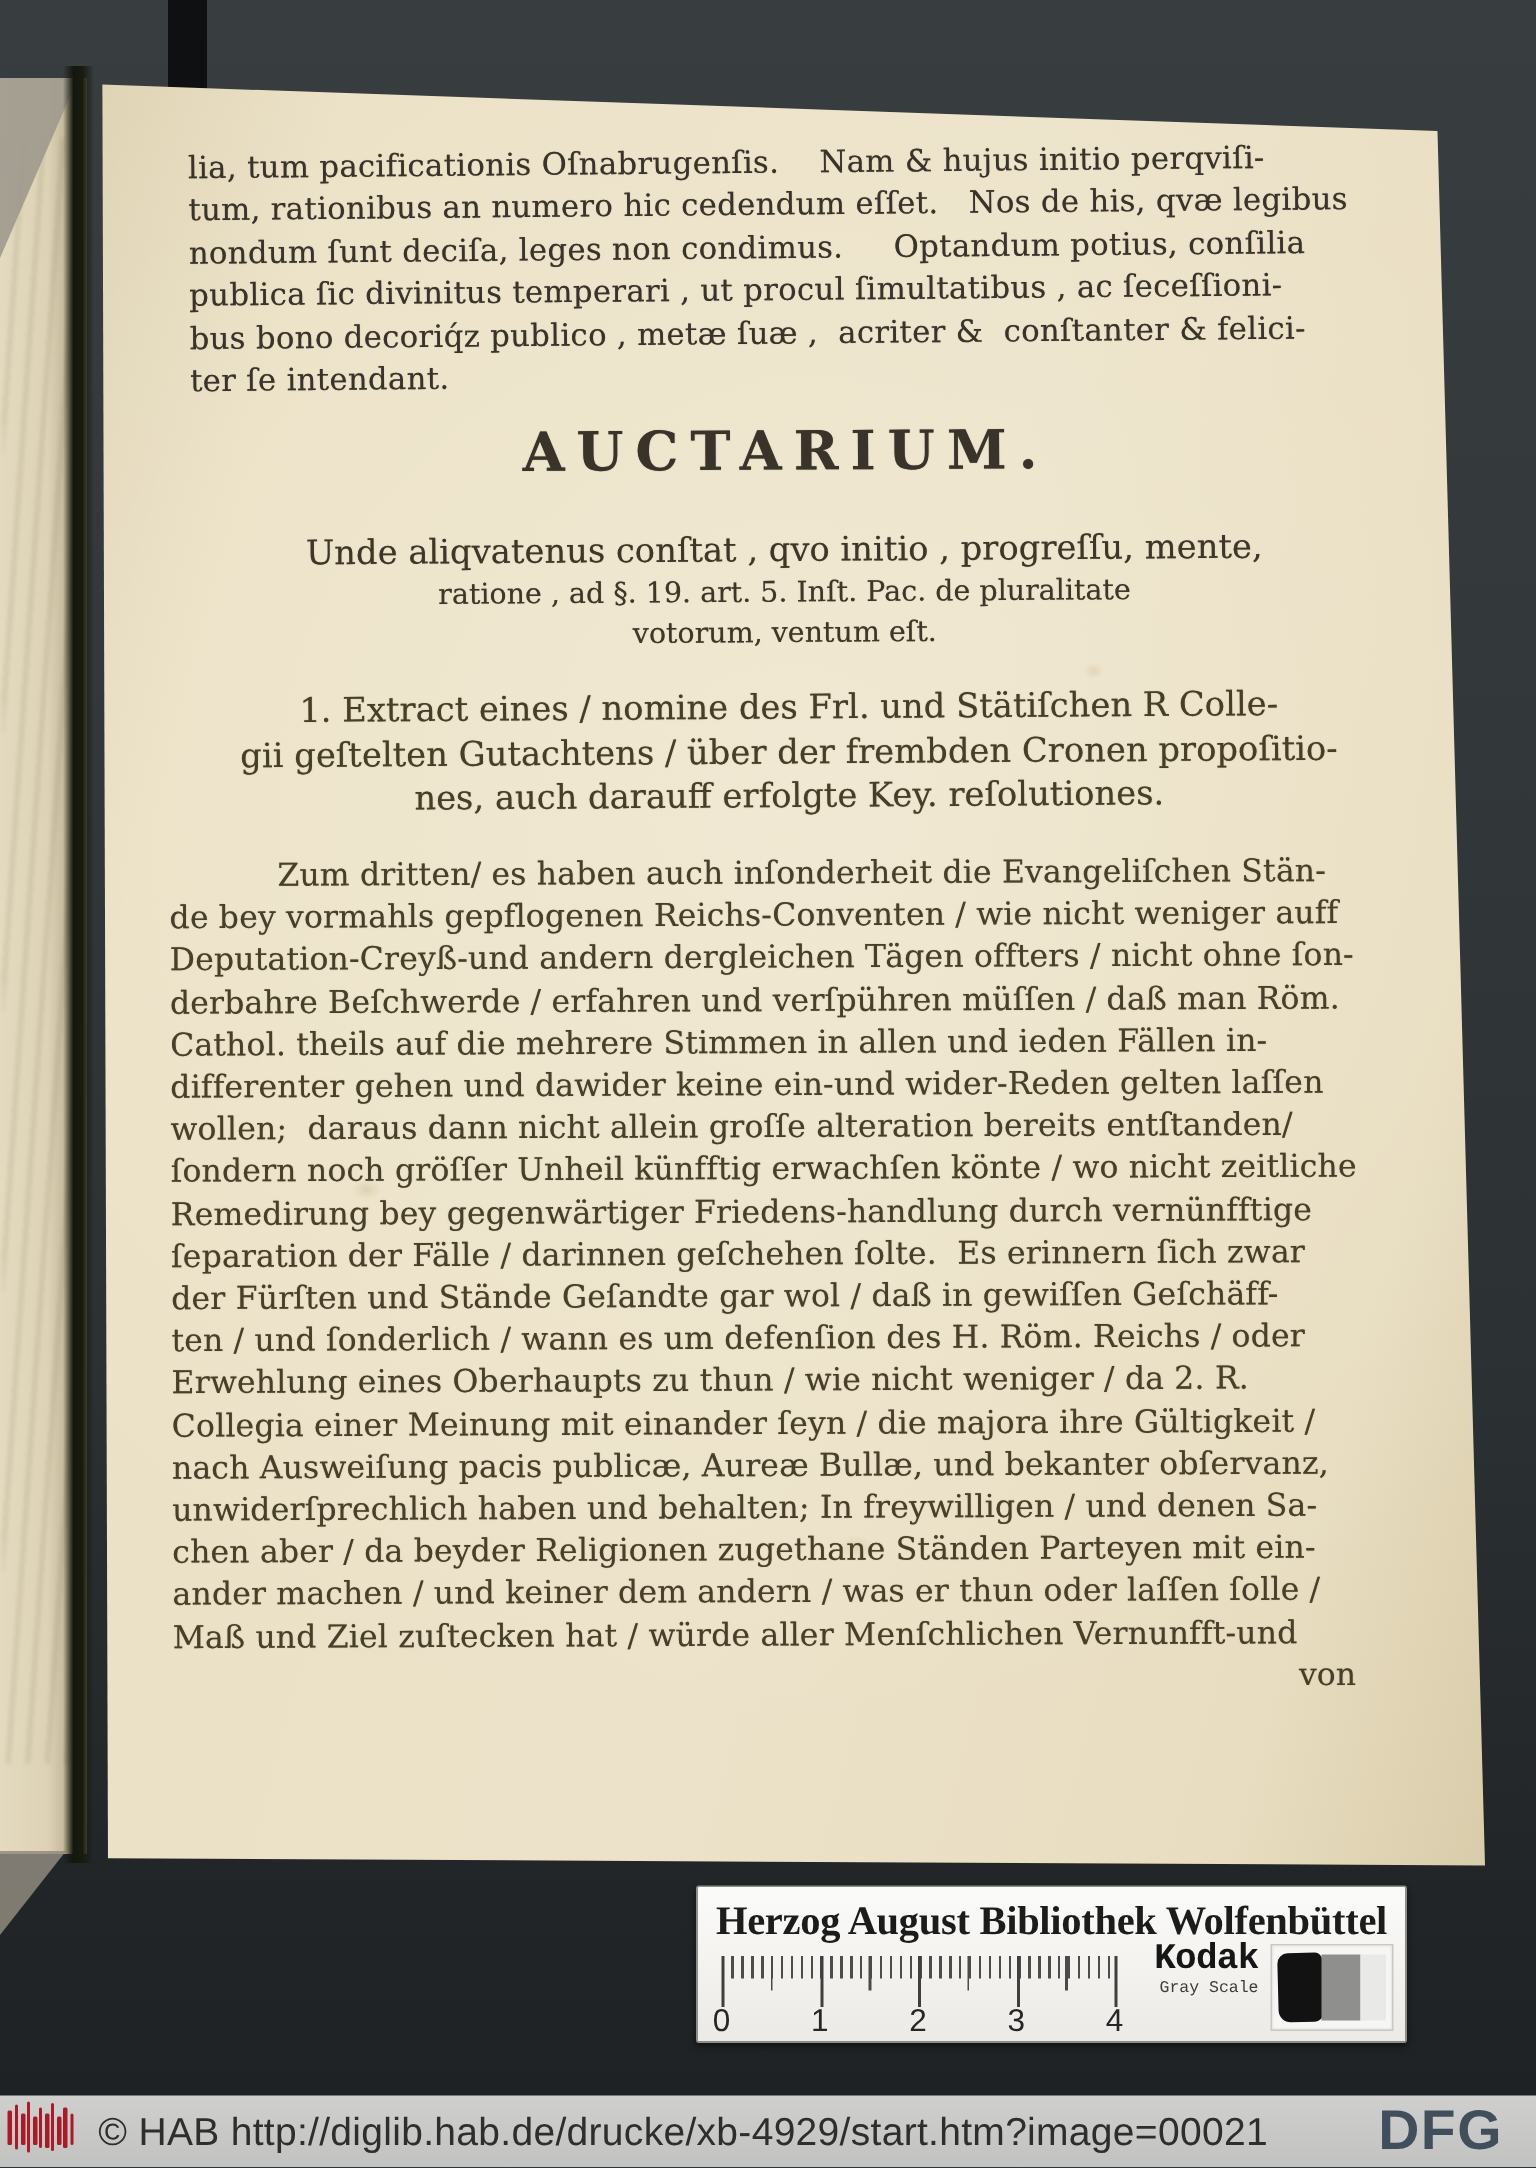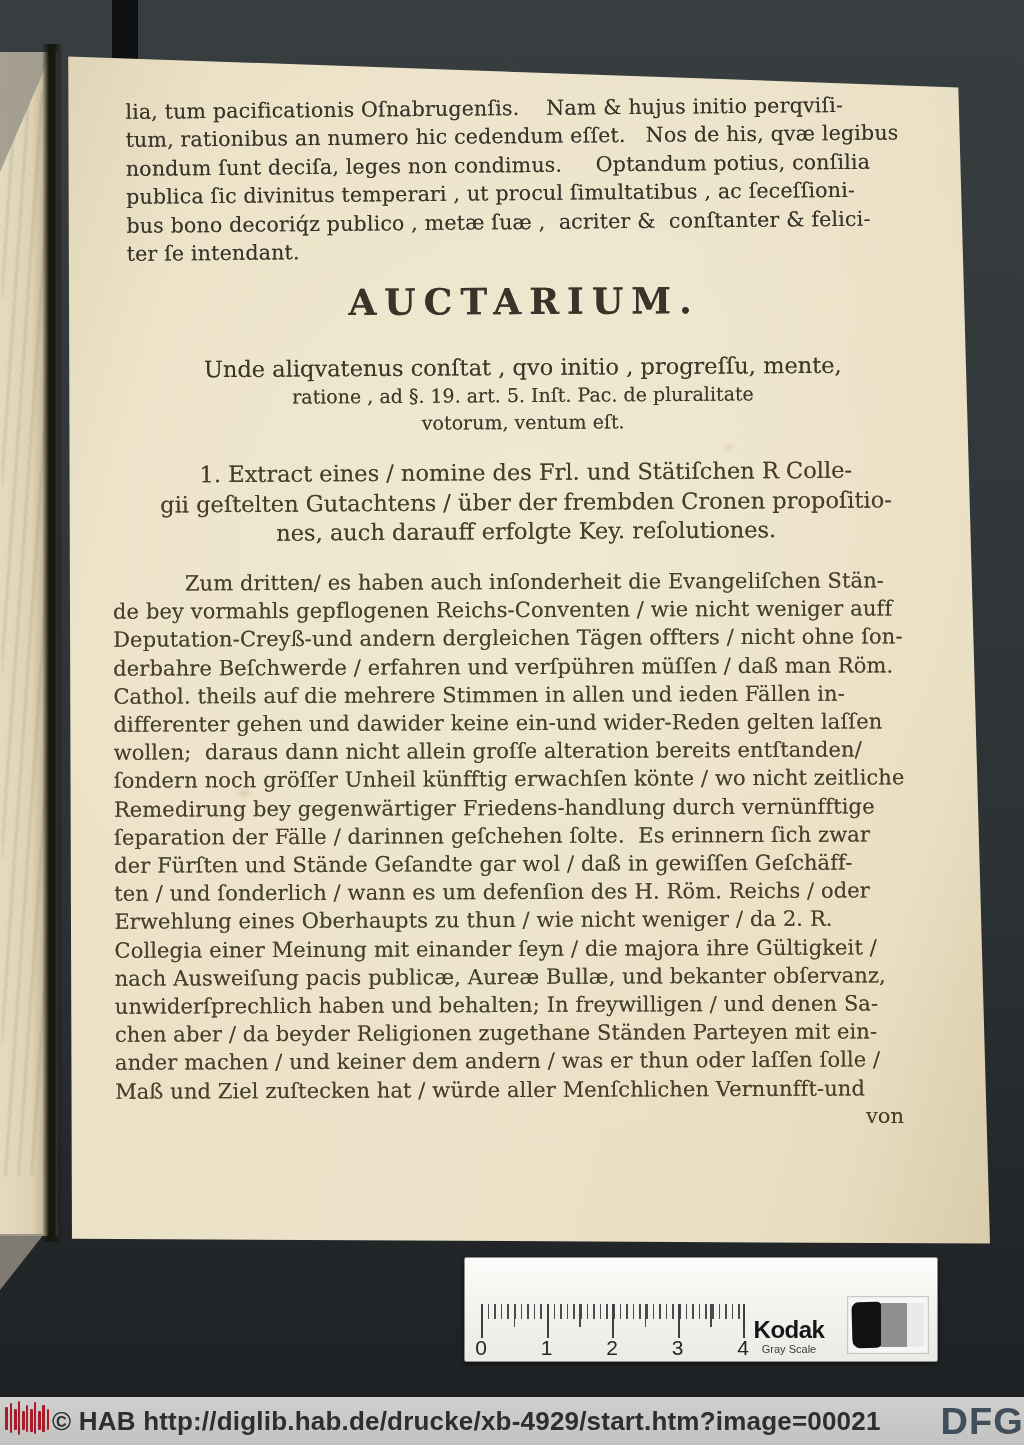--- a/index.html
+++ b/index.html
@@ -59,37 +59,37 @@
   .lib-title{position:absolute;left:0;top:7px;width:100%;text-align:center;
     font-family:"Liberation Serif", serif;font-weight:bold;font-size:27px;color:#1c1c1c;
     letter-spacing:-0.2px;}
   .ruler{position:absolute;left:16px;top:46px;width:262px;height:52px;}
   .ruler-minor{position:absolute;left:0;top:0;width:100%;height:15px;
     background:repeating-linear-gradient(90deg,#4c4c4c 0 1.6px, transparent 1.6px 6.6px);}
   .tick-major{position:absolute;top:0;width:2px;height:34px;background:#3f3f3f;}
   .tick-mid{position:absolute;top:0;width:1.6px;height:23px;background:#4a4a4a;}
   .tick-num{position:absolute;top:32px;width:24px;margin-left:-12px;text-align:center;
     font-family:"Liberation Sans", sans-serif;font-size:21px;color:#262626;}
-  .kodak-block{position:absolute;left:274px;top:59px;width:100px;text-align:center;
-    font-family:Liberation Sans, sans-serif;color:#161616;}
+  .kodak-block{position:absolute;left:274px;top:36px;width:100px;text-align:right;
+    font-family:Liberation Mono, monospace;color:#161616;}
   .kodak-word{font-size:24px;font-weight:bold;letter-spacing:-0.5px;line-height:25px;}
   .grayscale-word{font-size:11px;color:#3c3c3c;line-height:15px;}
   .gray-patch{position:absolute;left:382px;top:38px;width:80px;height:56px;
     background:#f6f6f4;border:1px solid #c9c8c4;box-shadow:inset 0 0 2px rgba(0,0,0,.15);}
   .gp-black{position:absolute;left:4px;top:5px;width:30px;height:46px;background:#121212;
     border-radius:7px 5px 6px 8px;transform:rotate(-1.5deg);}
   .gp-mid{position:absolute;left:33px;top:6px;width:26px;height:44px;background:#8f8f8d;}
   .gp-light{position:absolute;left:59px;top:6px;width:17px;height:44px;background:#e9e9e7;}
   
   .footer-bar{position:absolute;left:0;top:1397px;width:1024px;height:48px;
     background:linear-gradient(180deg,#cfcfcd,#c2c2c0);display:flex;align-items:center;}
   .hab-logo{margin-left:4px;flex:0 0 auto;}
   .footer-text{flex:1 1 auto;text-align:center;font-family:"Liberation Sans", sans-serif;
-    font-size:26px;color:#2e2e2e;letter-spacing:.2px;padding-right:60px;font-weight:bold;}
-  .dfg-logo{flex:0 0 auto;margin-right:12px;font-family:"Liberation Sans", sans-serif;
+    font-size:26px;color:#2e2e2e;letter-spacing:.2px;padding-right:60px;}
+  .dfg-logo{flex:0 0 auto;margin-right:22px;font-family:"Liberation Sans", sans-serif;
     font-weight:bold;font-size:38px;letter-spacing:1px;color:#414e5c;
     transform:scaleY(.98);line-height:1;}
 </style>
 </head>
 <body>
 
 <div id="canvas">
 
   <div class="facing-page"></div>
   <div class="cover-wedge-top"></div>
@@ -140,20 +140,21 @@
         <div class="textline">unwiderſprechlich haben und behalten; In freywilligen / und denen Sa-</div>
         <div class="textline">chen aber / da beyder Religionen zugethane Ständen Parteyen mit ein-</div>
         <div class="textline">ander machen / und keiner dem andern / was er thun oder laſſen ſolle /</div>
         <div class="textline">Maß und Ziel zuſtecken hat / würde aller Menſchlichen Vernunfft-und</div>
       </div>
 
     <div class="catchword">von</div>
   </div>
 
   <div class="lib-label">
+    <div class="lib-title">Herzog August Bibliothek Wolfenbüttel</div>
     <div class="ruler" id="ruler">
       <div class="ruler-minor"></div>
     <div class="tick-major" style="left: 0%;"></div>
         <div class="tick-num" style="left: 0%;">0</div>
         <div class="tick-mid" style="left: 12.5%;"></div>
         <div class="tick-major" style="left: 25%;"></div>
         <div class="tick-num" style="left: 25%;">1</div>
         <div class="tick-mid" style="left: 37.5%;"></div>
         <div class="tick-major" style="left: 50%;"></div>
         <div class="tick-num" style="left: 50%;">2</div>

